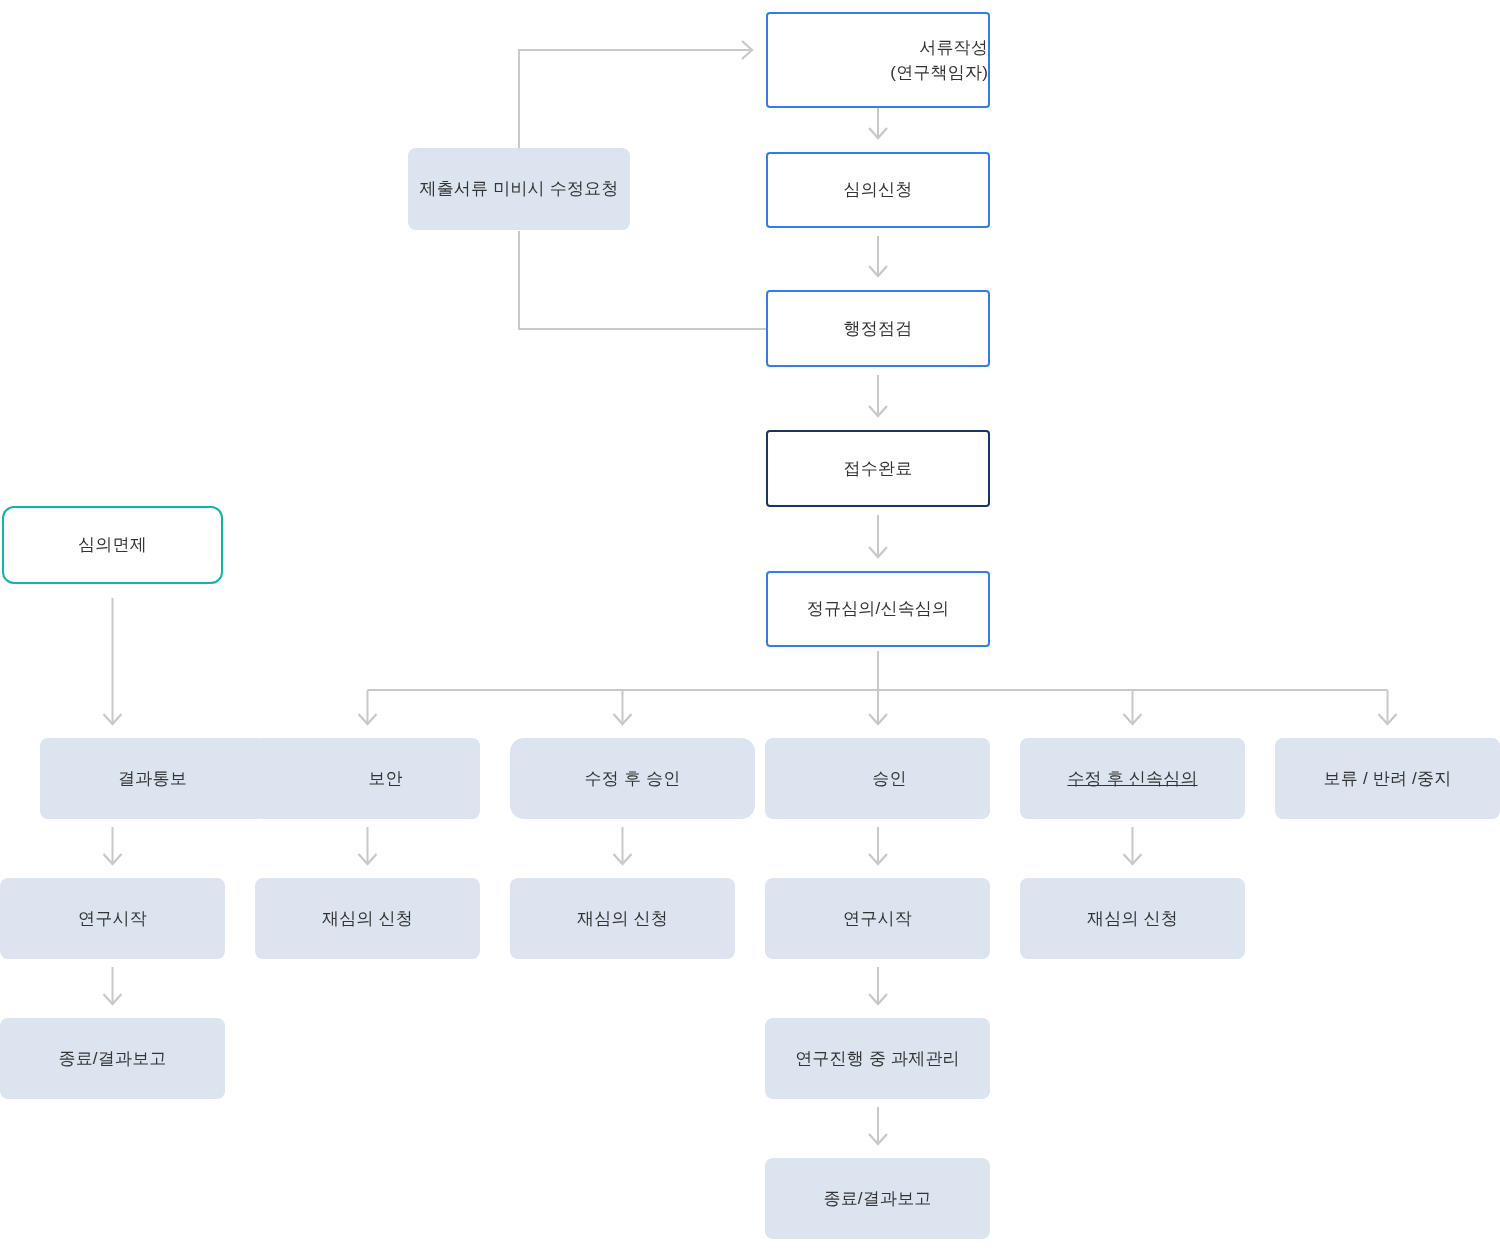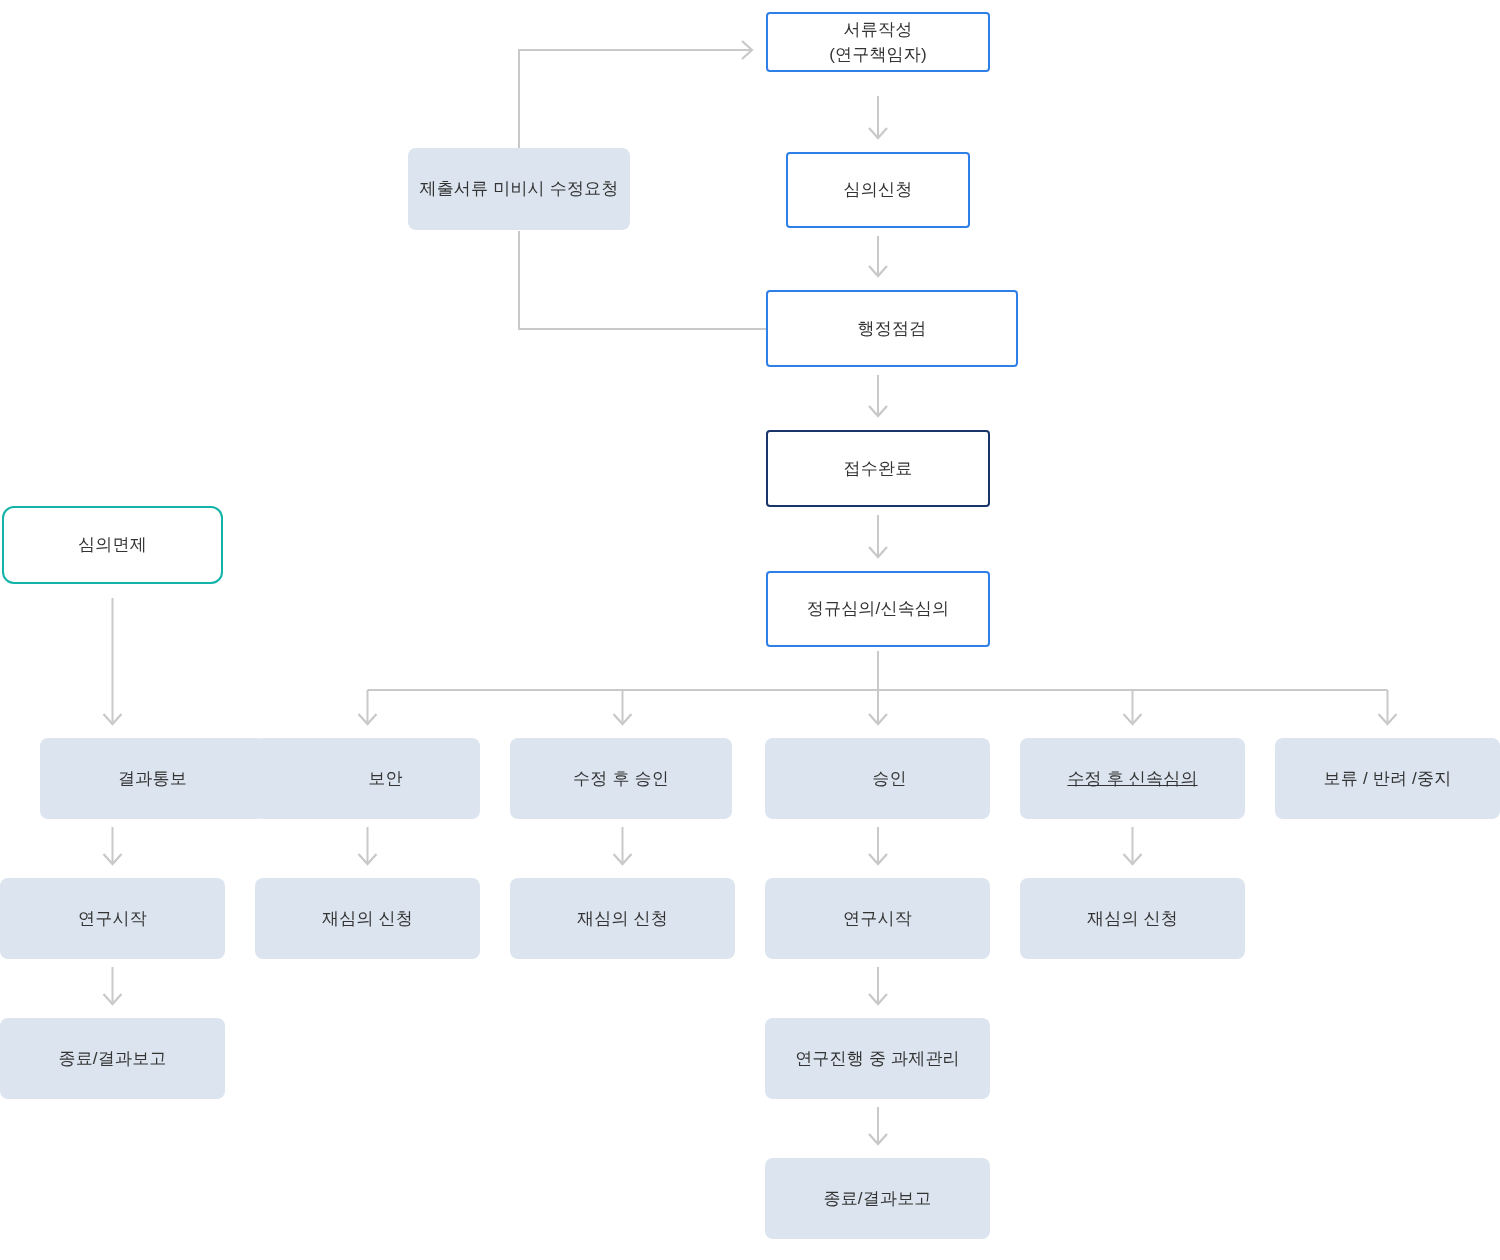--- a/index.html
+++ b/index.html
@@ -87,30 +87,30 @@
     <path d="M622.5,827 V864" marker-end="url(#chev)"></path>
     <path d="M878,827 V864" marker-end="url(#chev)"></path>
     <path d="M1132.5,827 V864" marker-end="url(#chev)"></path>
 
     <path d="M112.5,967 V1004" marker-end="url(#chev)"></path>
     <path d="M878,967 V1004" marker-end="url(#chev)"></path>
 
     <path d="M878,1107 V1144" marker-end="url(#chev)"></path>
   </svg>
 
-  <div class="node outline-blue" style="left:766px; top:12px; width:224px; height:60px;">
+  <div class="node outline-blue" style="left:766px; top:12px; width:224px; height:96px;align-items:flex-end;">
     <span>서류작성</span>
     <span>(연구책임자)</span>
   </div>
 
-  <div class="node outline-blue" style="left:766px; top:152px; width:184px; height:76px;margin-left:20px;">
+  <div class="node outline-blue" style="left:766px; top:152px; width:224px; height:76px;">
     <span>심의신청</span>
   </div>
 
-  <div class="node outline-blue" style="left:766px; top:290px; width:252px; height:77px;">
+  <div class="node outline-blue" style="left:766px; top:290px; width:224px; height:77px;">
     <span>행정점검</span>
   </div>
 
   <div class="node outline-navy" style="left:766px; top:430px; width:224px; height:77px;align-items:center;">
     <span>접수완료</span>
   </div>
 
   <div class="node outline-blue" style="left:766px; top:571px; width:224px; height:76px;">
     <span>정규심의/신속심의</span>
   </div>
@@ -122,21 +122,21 @@
   <div class="node outline-teal" style="left:2px; top:506px; width:221px; height:78px;">
     <span>심의면제</span>
   </div>
 
   <div class="node filled" style="left:0px; top:738px; width:225px; height:81px;margin-left:40px;">
     <span>결과통보</span>
   </div>
   <div class="node filled" style="left:255px; top:738px; width:225px; height:81px;padding-left:36px;">
     <span>보안</span>
   </div>
-  <div class="node filled" style="left:510px; top:738px; width:222px; height:81px;">
+  <div class="node filled" style="left:510px; top:738px; width:245px; height:81px;border-radius:14px;">
     <span>수정 후 승인</span>
   </div>
   <div class="node filled" style="left:765px; top:738px; width:225px; height:81px;padding-left:24px;">
     <span>승인</span>
   </div>
   <div class="node filled" style="left:1020px; top:738px; width:225px; height:81px;text-decoration:underline;">
     <span>수정 후 신속심의</span>
   </div>
   <div class="node filled" style="left:1275px; top:738px; width:225px; height:81px;">
     <span>보류 / 반려 /중지</span>

